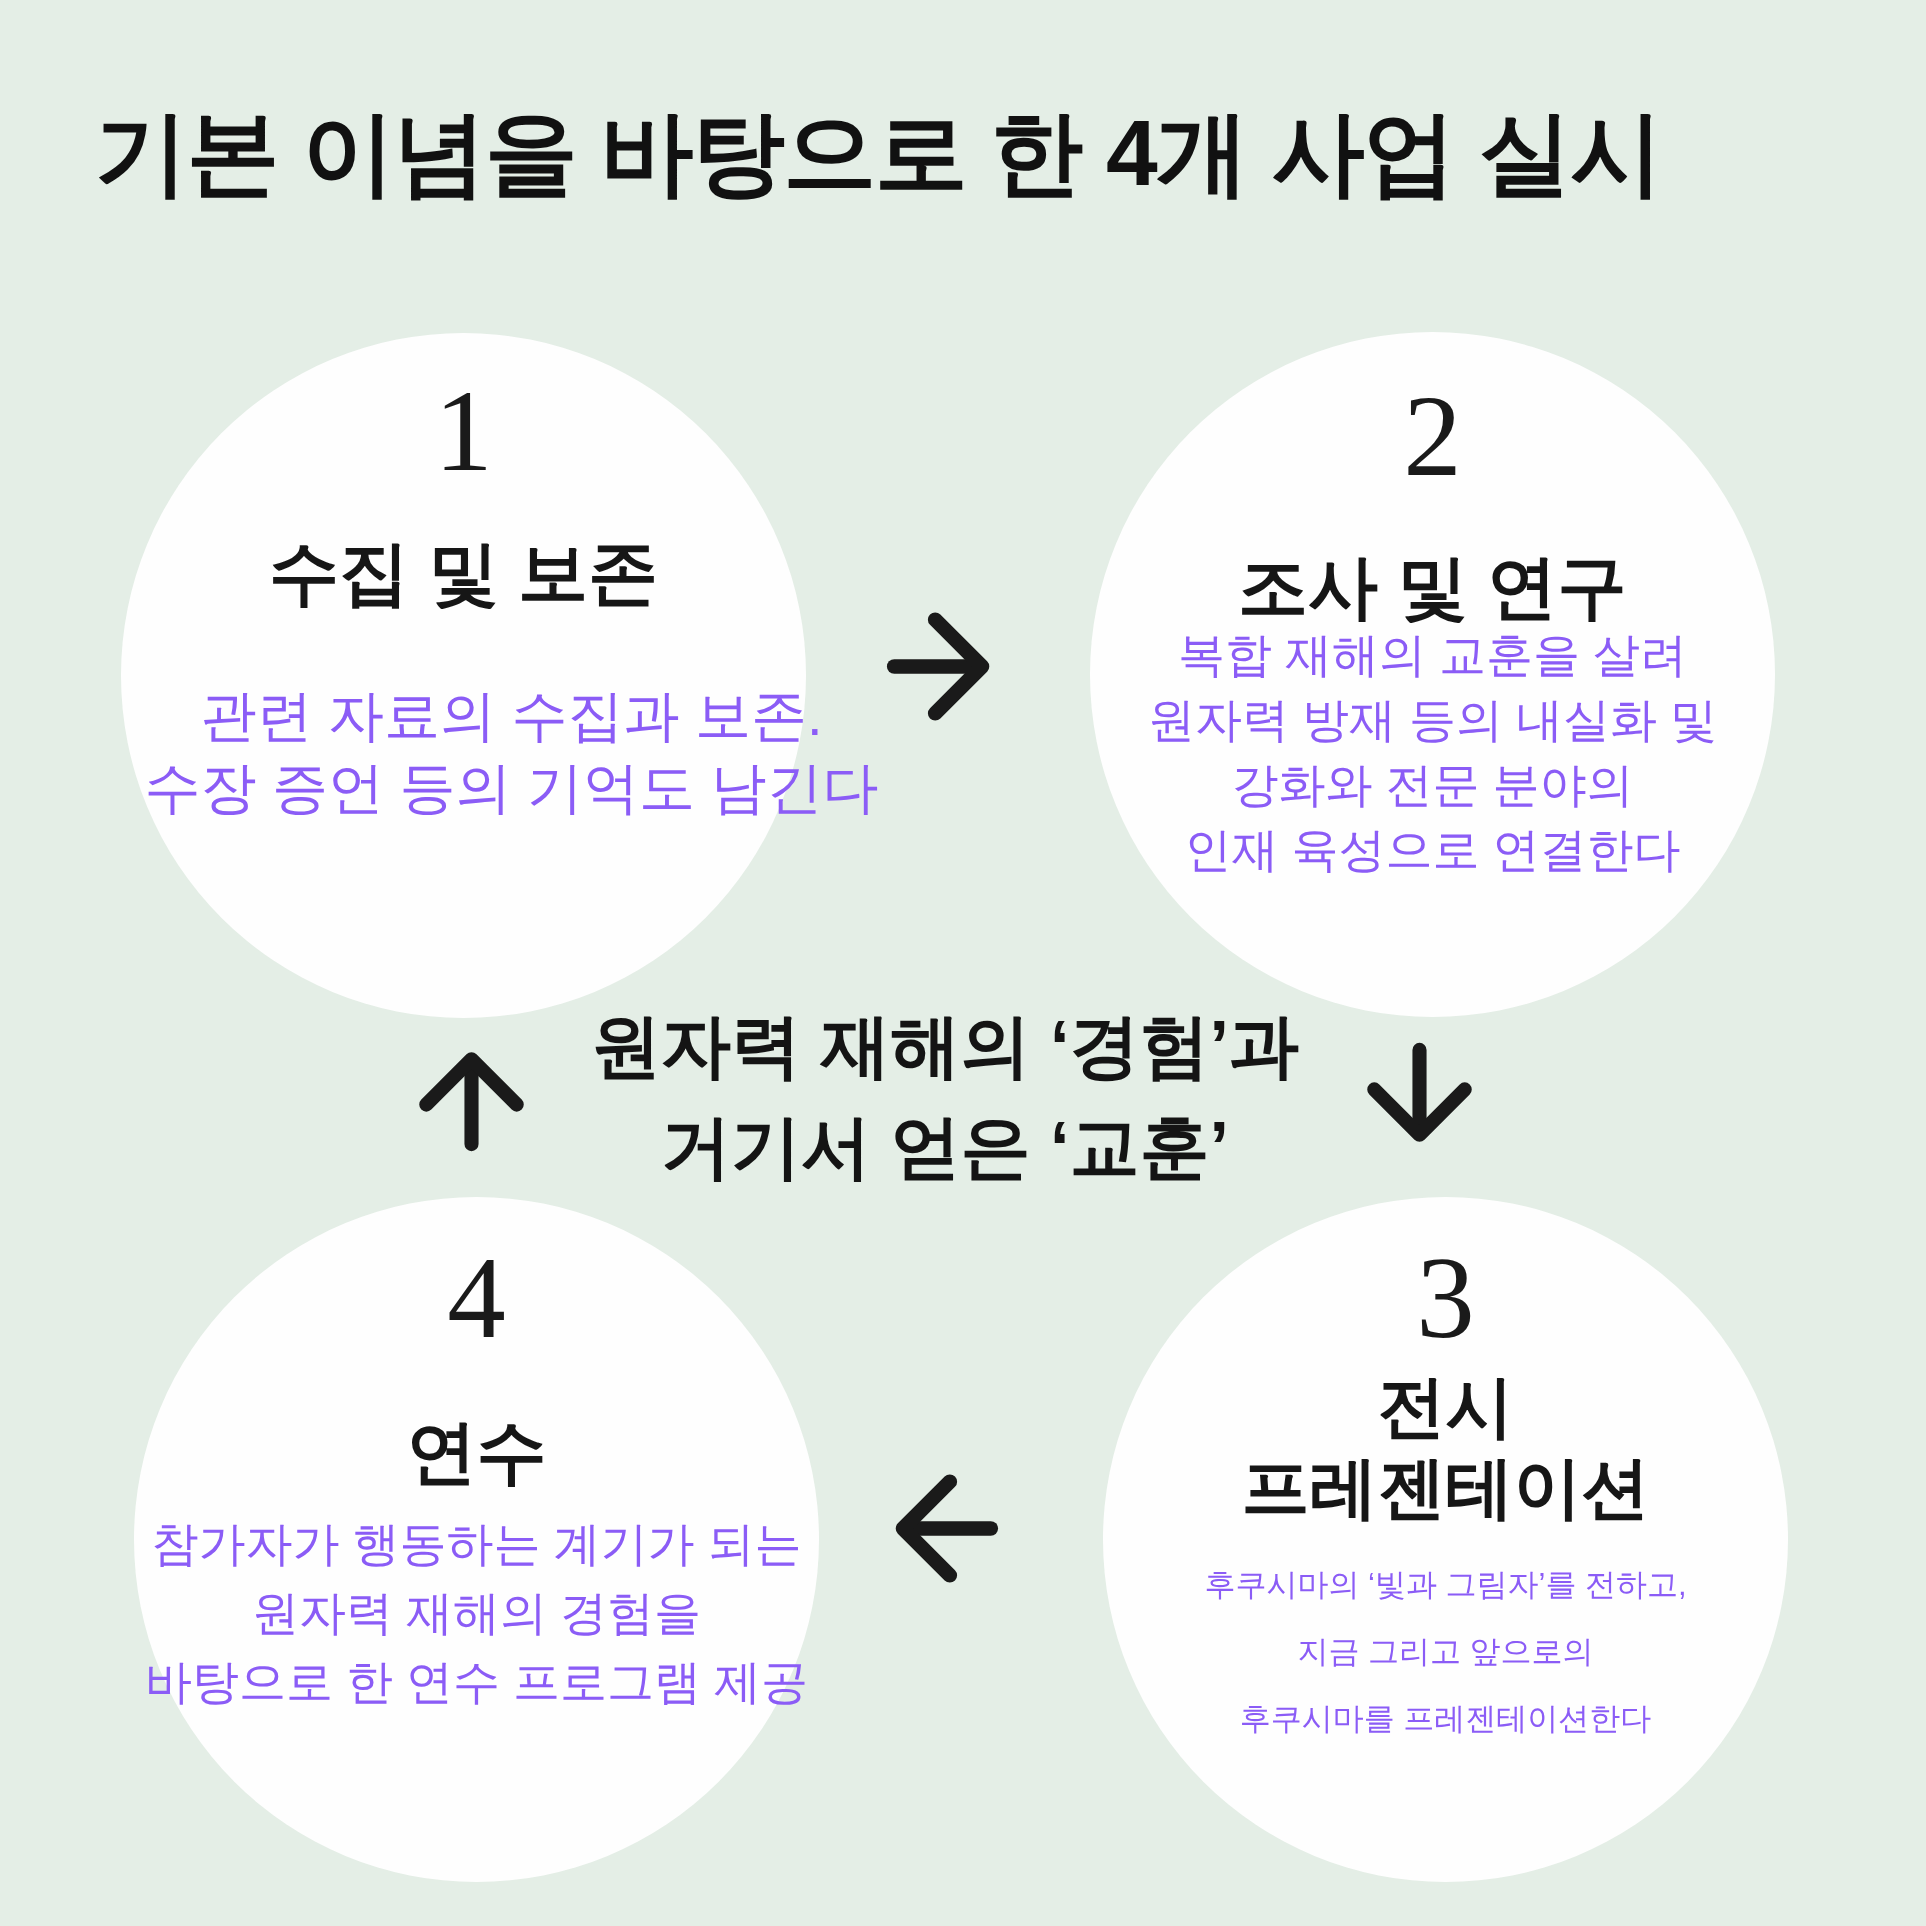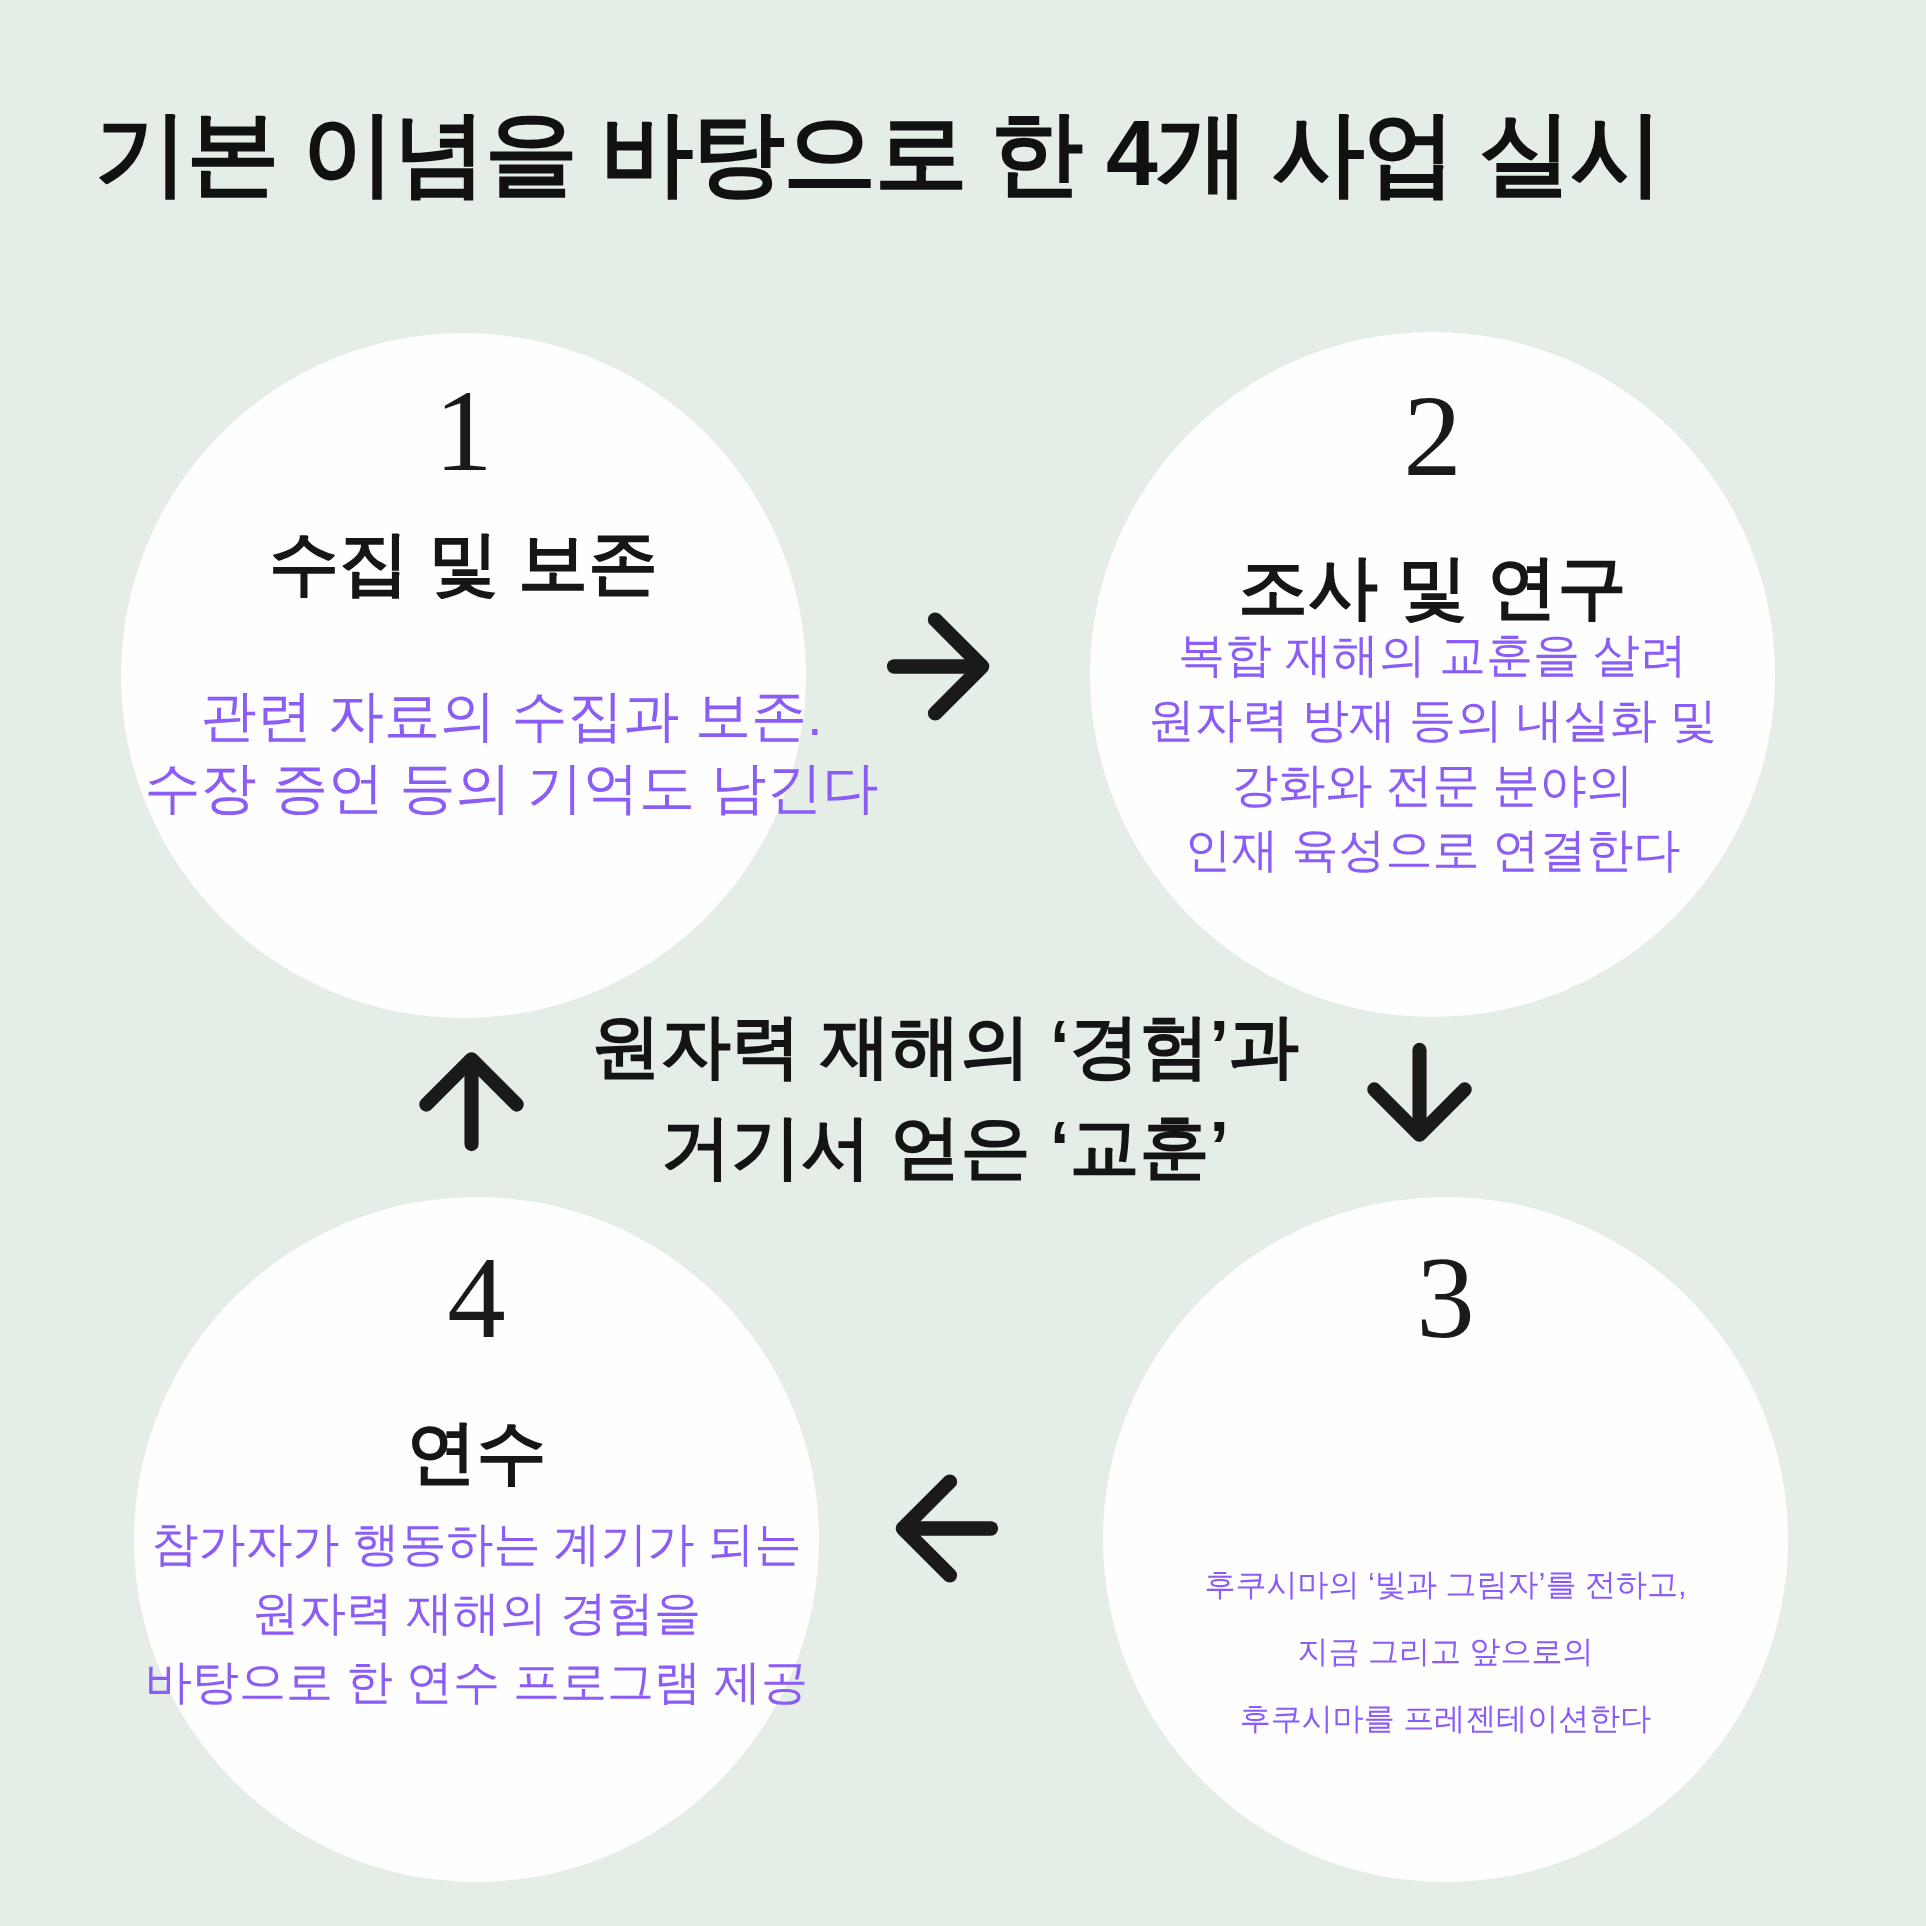--- a/index.html
+++ b/index.html
@@ -33,21 +33,21 @@
   }
   .circle .body{
     position:absolute;left:50%;transform:translateX(-50%);
     font-weight:400;color:#8b5cf6;text-align:center;width:max-content;
   }
   .circle .body div{white-space:nowrap;}
 
   
   .c1{left:121px;top:333px;}
   .c1 .num{top:39px;}
-  .c1 .ttl{top:195px;font-size:70px;line-height:70px;}
+  .c1 .ttl{top:205px;font-size:70px;line-height:70px;}
   .c1 .body{top:347px;font-size:56px;line-height:72px;margin-left:48px;}
   
   .c2{left:1090px;top:332px;}
   .c2 .num{top:45px;}
   .c2 .ttl{top:220px;font-size:70px;line-height:70px;}
   .c2 .body{top:290px;font-size:47px;line-height:65px;}
   
   .c3{left:1103px;top:1197px;}
   .c3 .num{top:42px;}
   .c3 .ttl{top:169px;font-size:68px;line-height:81px;}
@@ -92,20 +92,22 @@
     <div class="body">
       <div>복합 재해의 교훈을 살려</div>
       <div>원자력 방재 등의 내실화 및</div>
       <div>강화와 전문 분야의</div>
       <div>인재 육성으로 연결한다</div>
     </div>
   </div>
 
   <div class="circle c3">
     <div class="num">3</div>
+    <div class="ttl">전시
+프레젠테이션</div>
     <div class="body">
       <div>후쿠시마의 ‘빛과 그림자’를 전하고,</div>
       <div>지금 그리고 앞으로의</div>
       <div>후쿠시마를 프레젠테이션한다</div>
     </div>
   </div>
 
   <div class="circle c4">
     <div class="num">4</div>
     <div class="ttl">연수</div>

